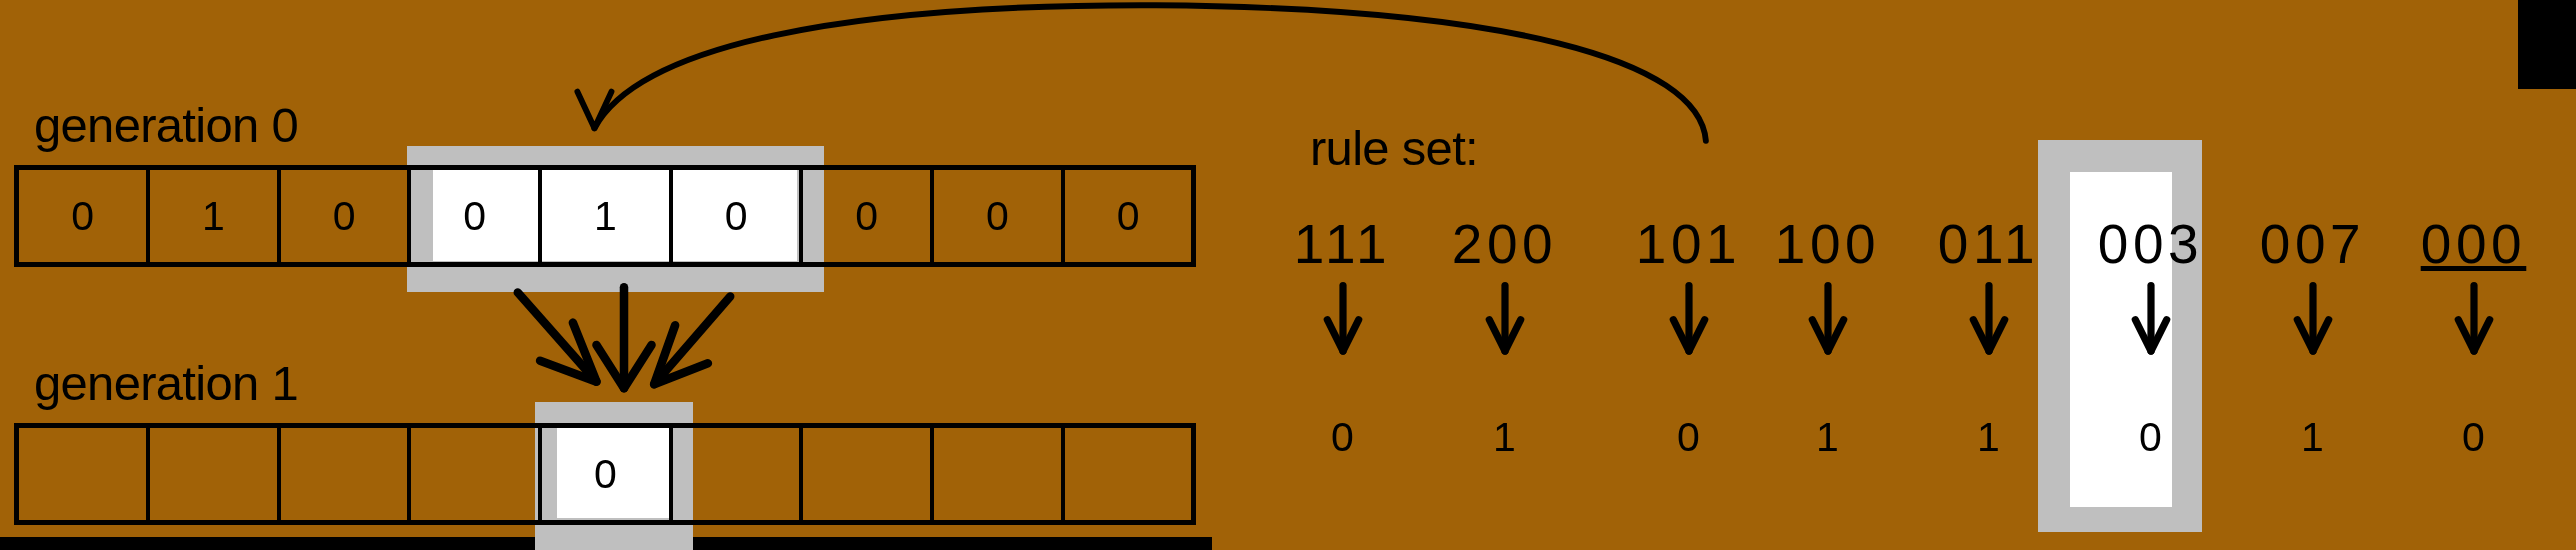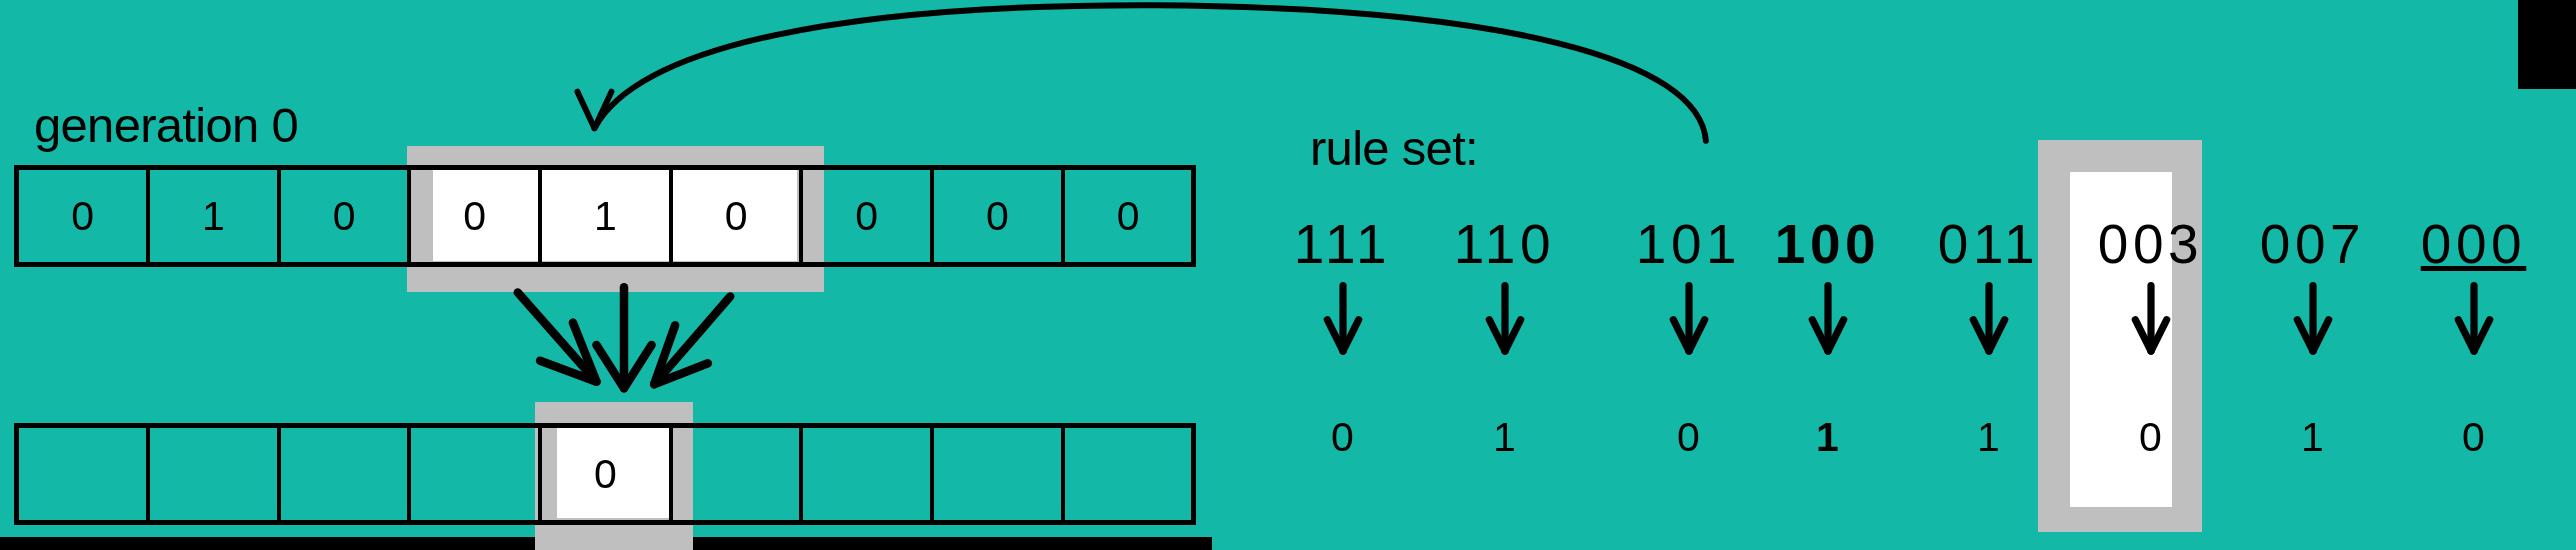--- a/index.html
+++ b/index.html
@@ -7,21 +7,21 @@
     padding: 0;
     background: #ffffff;
   }
   body {
     font-family: "Liberation Sans", sans-serif;
   }
   #canvas {
     position: relative;
     width: 2576px;
     height: 550px;
-    background: #14b8a6;
+    background: #a16207;
     overflow: hidden;
   }
 
   
   .abs { position: absolute; }
   .gray { background: #bfbfbf; }
   .black { background: #000000; }
 
   
   .gen-label {
@@ -137,20 +137,21 @@
       <path d="M 148 152 L 62 120 M 148 152 L 112 62" fill="none" stroke="#000" stroke-width="13" stroke-linecap="round"></path>
 
       <path d="M 190 8 L 190 162" fill="none" stroke="#000" stroke-width="13" stroke-linecap="round"></path>
       <path d="M 190 162 L 148 96 M 190 162 L 232 96" fill="none" stroke="#000" stroke-width="13" stroke-linecap="round"></path>
 
       <path d="M 352 22 L 236 156" fill="none" stroke="#000" stroke-width="13" stroke-linecap="round"></path>
       <path d="M 236 156 L 268 66 M 236 156 L 318 124" fill="none" stroke="#000" stroke-width="13" stroke-linecap="round"></path>
     </svg>
   </div>
 
+  <div class="abs gen-label" style="left:34px; top:355px;">generation 1</div>
 
   <div class="abs gray" style="left:535px; top:402px; width:158px; height:148px;"></div>
   <div class="abs" style="left:557px; top:426px; width:115px; height:92px; background:#ffffff;"></div>
 
   <div class="tape" id="gen1-tape" style="left:14.4px; top:423px; width:1182px; height:102px;">
       <div class="cell"></div>
       <div class="cell"></div>
       <div class="cell"></div>
       <div class="cell"></div>
       <div class="cell">0</div>
@@ -170,40 +171,40 @@
         <div class="rule-pattern">111</div>
         <div class="rule-arrow">
           <svg width="42" height="72" viewBox="0 0 64 110">
             <path d="M 32 4 L 32 104" fill="none" stroke="#000" stroke-width="11" stroke-linecap="round"></path>
             <path d="M 32 104 L 8 56 M 32 104 L 56 56" fill="none" stroke="#000" stroke-width="11" stroke-linecap="round"></path>
           </svg>
         </div>
         <div class="rule-output">0</div>
       </div>
       <div class="rule-col" style="left: 1429px;">
-        <div class="rule-pattern">110</div>
+        <div class="rule-pattern">200</div>
         <div class="rule-arrow">
           <svg width="42" height="72" viewBox="0 0 64 110">
             <path d="M 32 4 L 32 104" fill="none" stroke="#000" stroke-width="11" stroke-linecap="round"></path>
             <path d="M 32 104 L 8 56 M 32 104 L 56 56" fill="none" stroke="#000" stroke-width="11" stroke-linecap="round"></path>
           </svg>
         </div>
         <div class="rule-output">1</div>
       </div>
       <div class="rule-col" style="left: 1613px;">
         <div class="rule-pattern">101</div>
         <div class="rule-arrow">
           <svg width="42" height="72" viewBox="0 0 64 110">
             <path d="M 32 4 L 32 104" fill="none" stroke="#000" stroke-width="11" stroke-linecap="round"></path>
             <path d="M 32 104 L 8 56 M 32 104 L 56 56" fill="none" stroke="#000" stroke-width="11" stroke-linecap="round"></path>
           </svg>
         </div>
         <div class="rule-output">0</div>
       </div>
-      <div class="rule-col" style="left: 1752px; font-weight: bold;">
+      <div class="rule-col" style="left: 1752px;">
         <div class="rule-pattern">100</div>
         <div class="rule-arrow">
           <svg width="42" height="72" viewBox="0 0 64 110">
             <path d="M 32 4 L 32 104" fill="none" stroke="#000" stroke-width="11" stroke-linecap="round"></path>
             <path d="M 32 104 L 8 56 M 32 104 L 56 56" fill="none" stroke="#000" stroke-width="11" stroke-linecap="round"></path>
           </svg>
         </div>
         <div class="rule-output">1</div>
       </div>
       <div class="rule-col" style="left: 1913px;">

